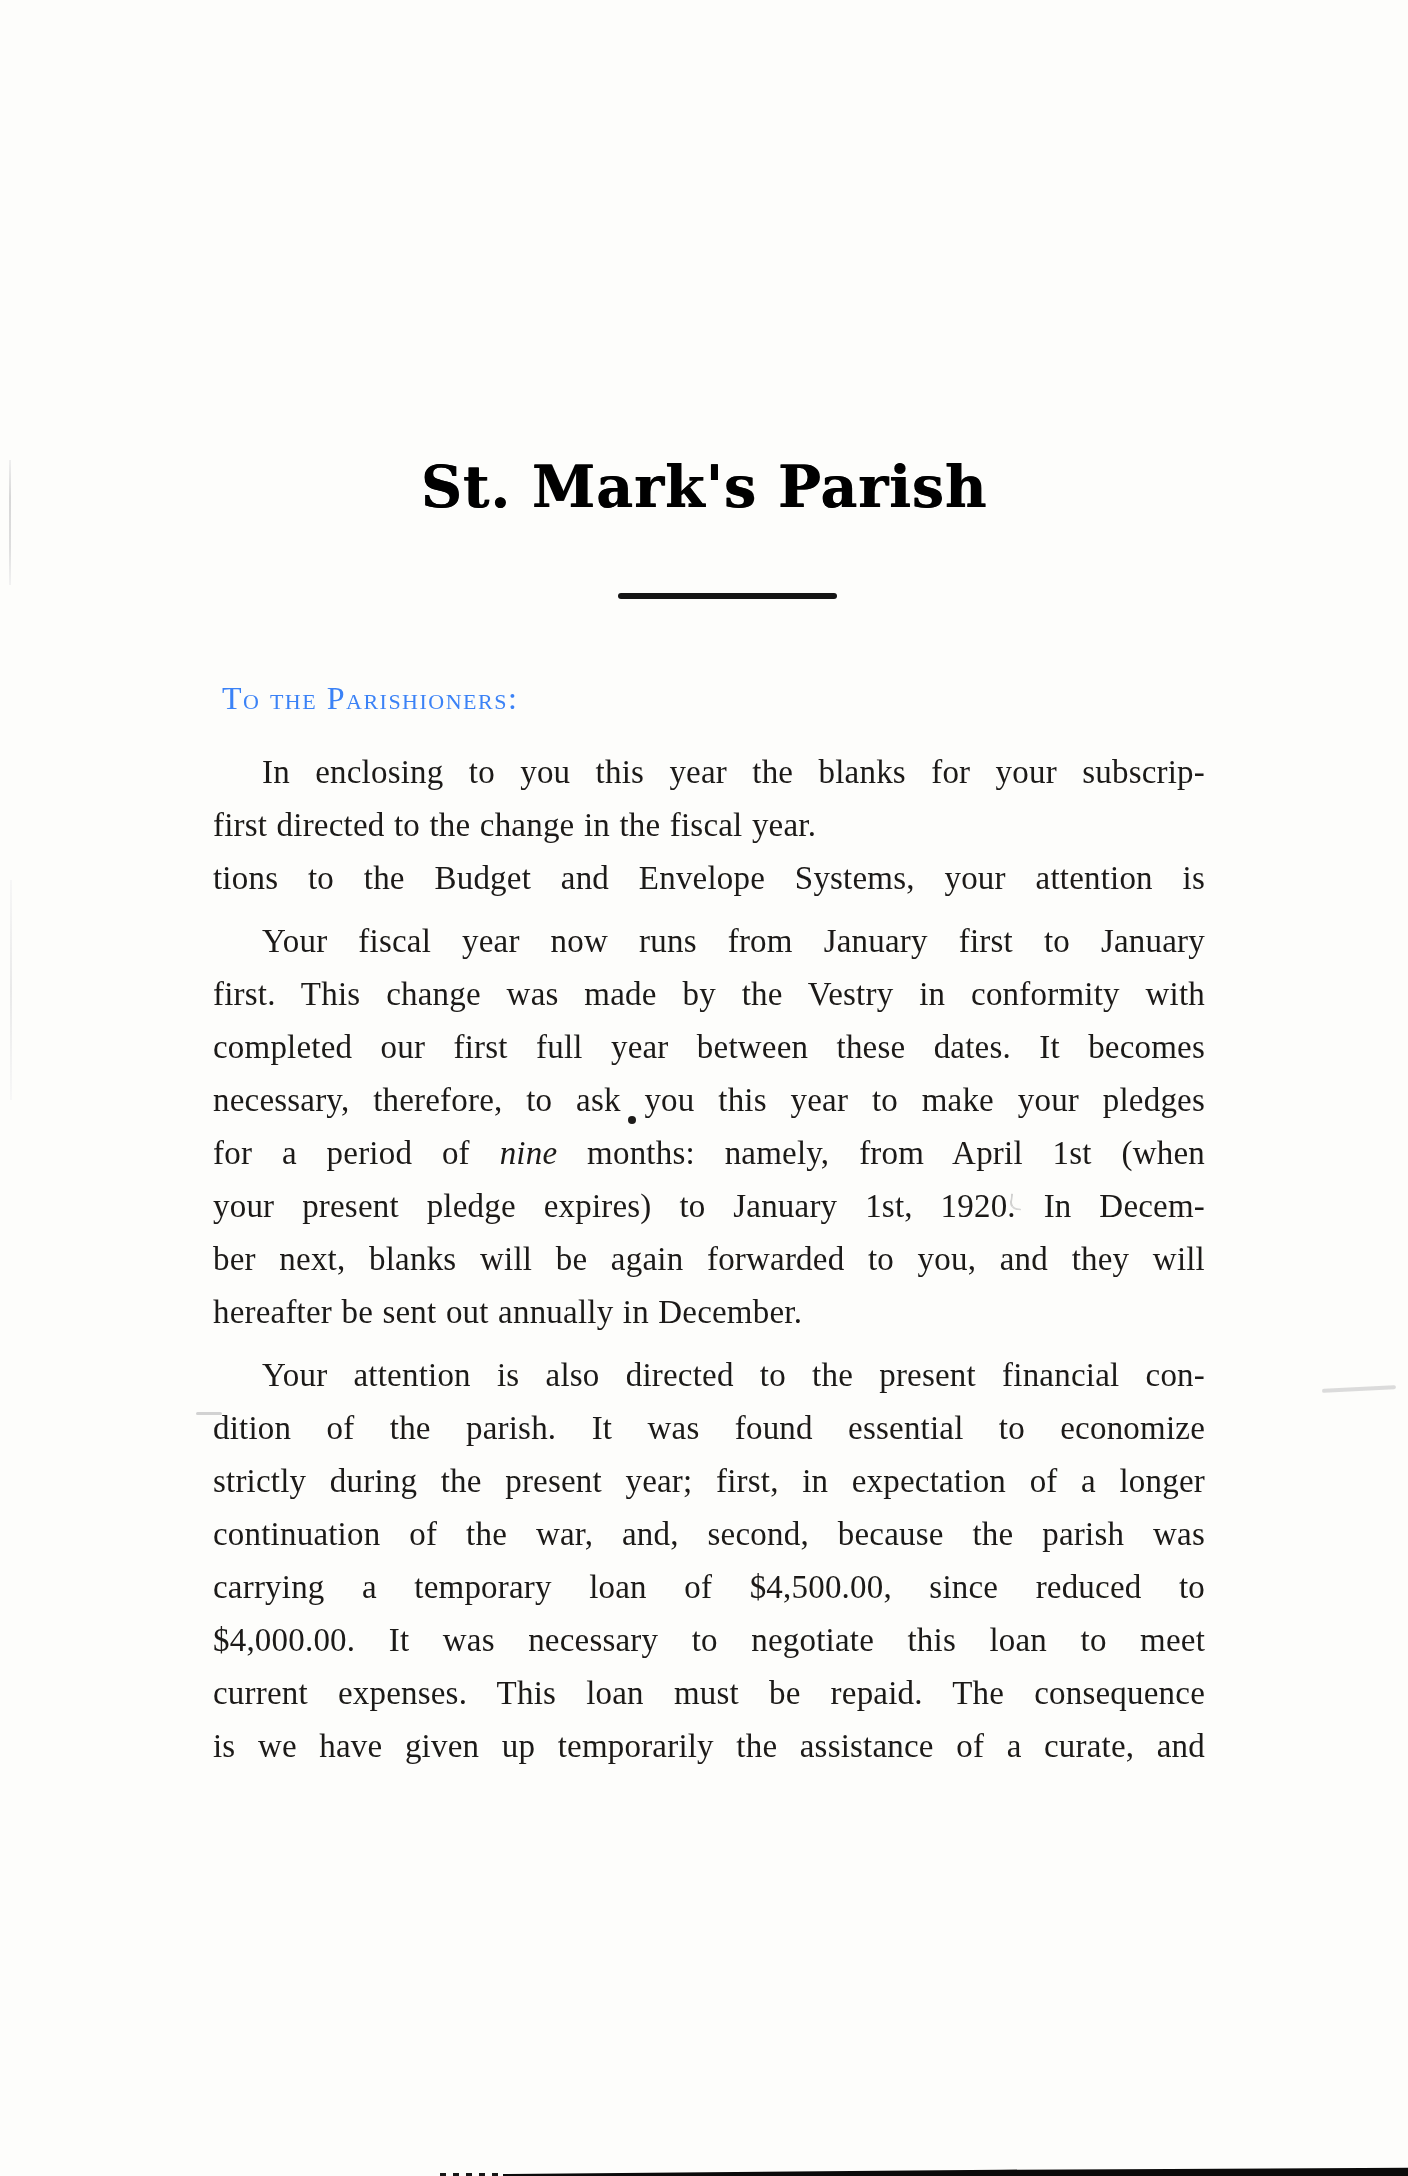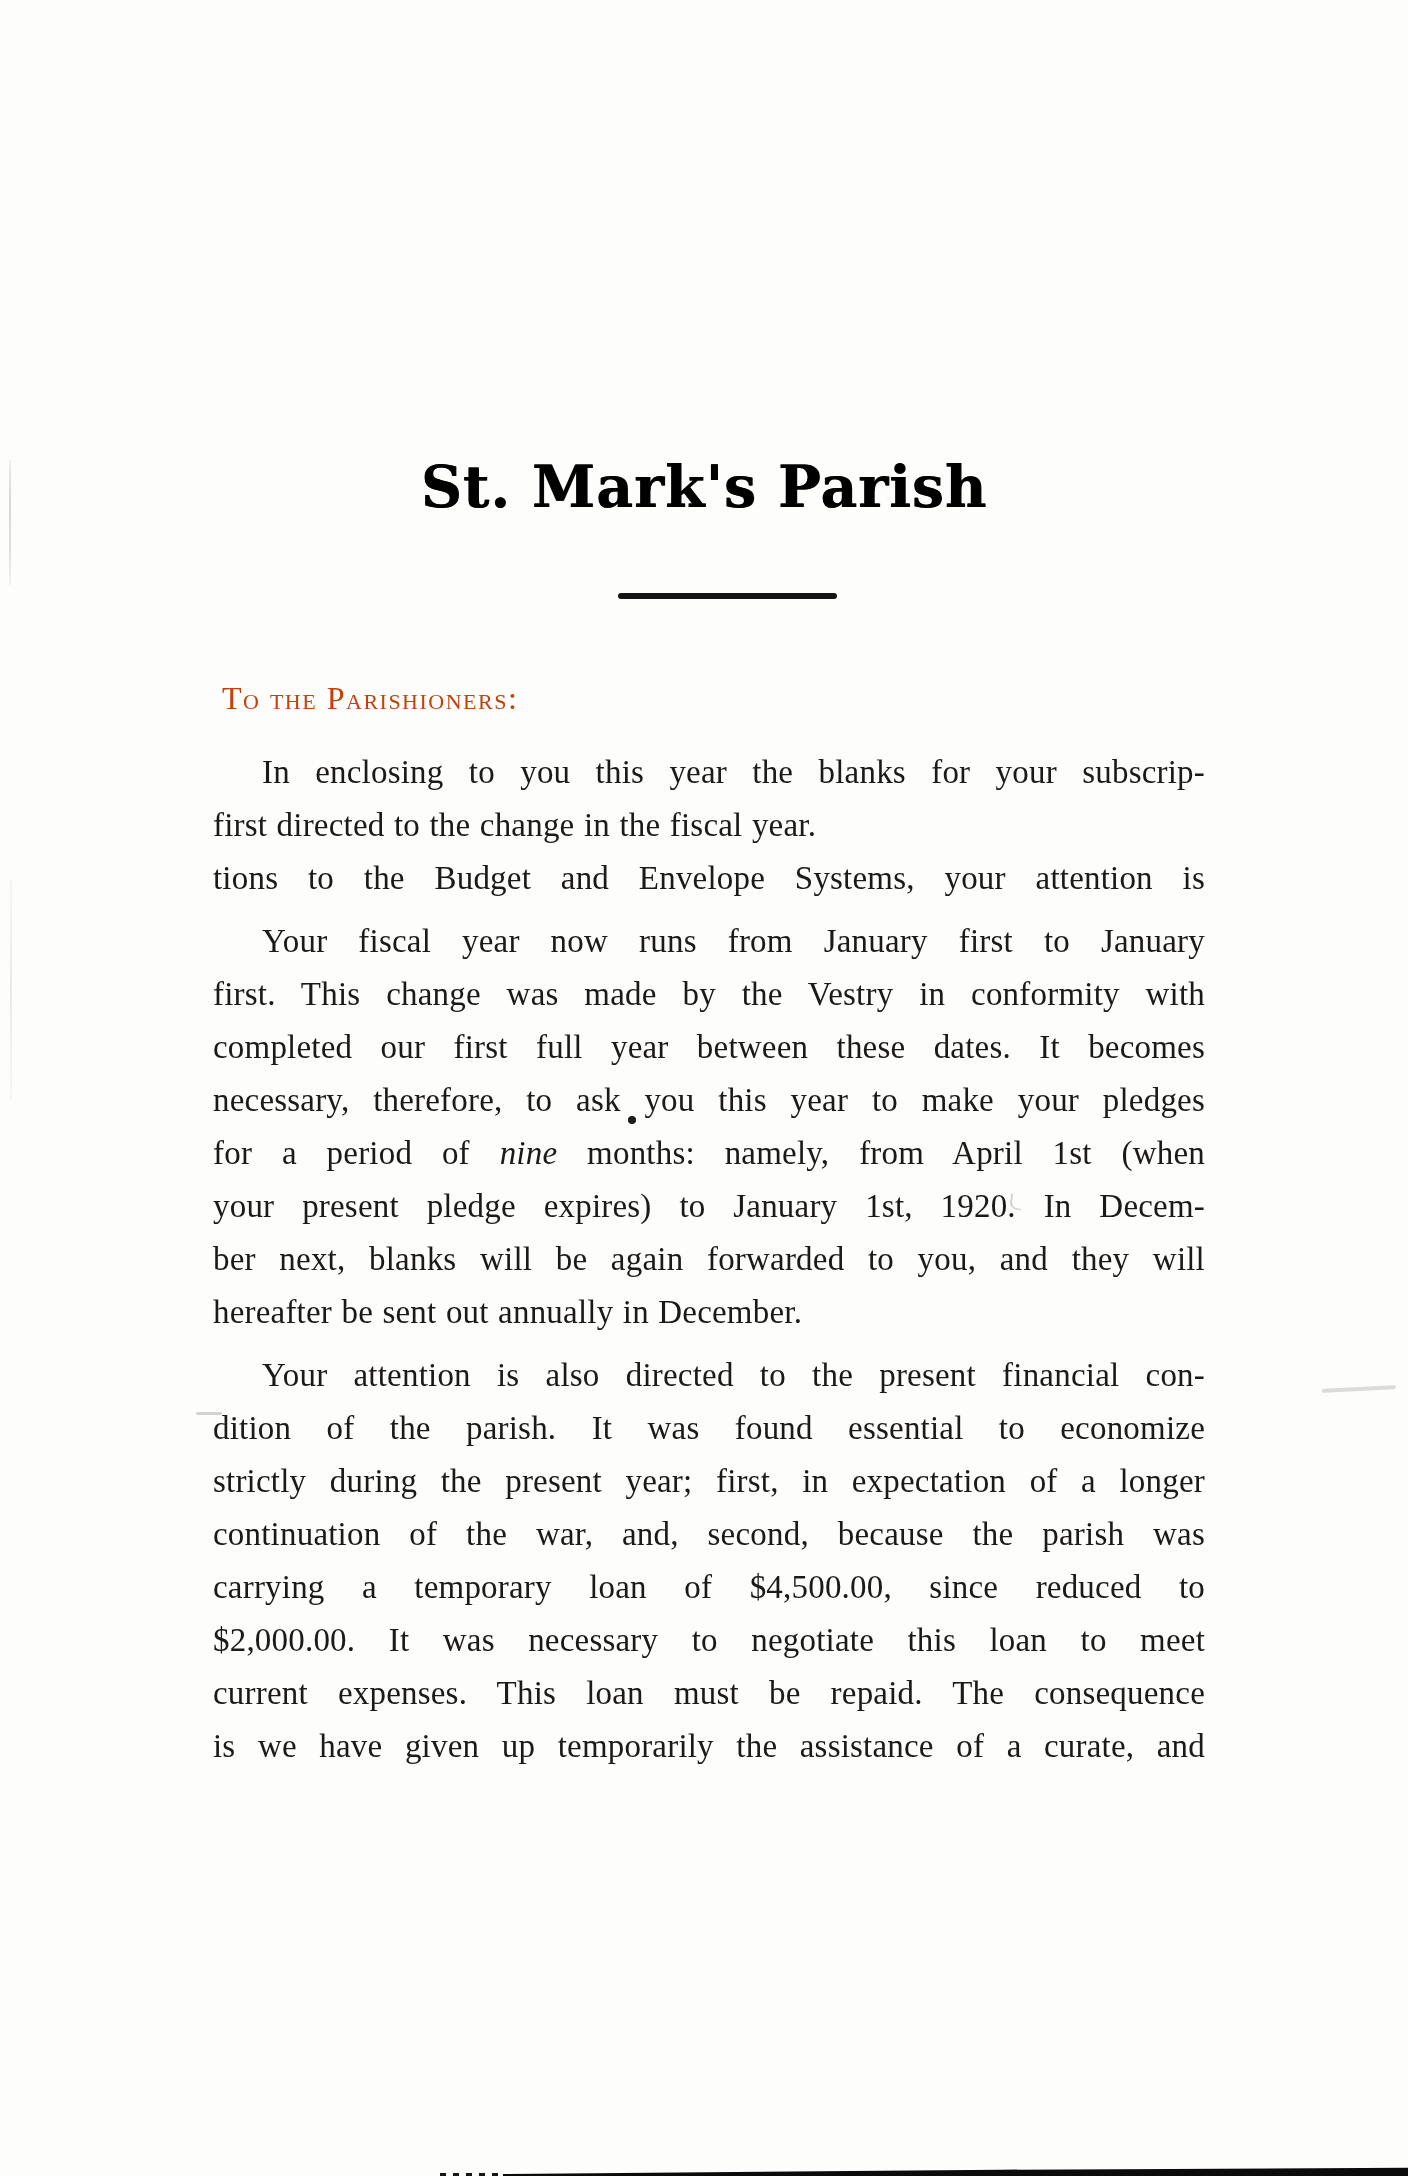--- a/index.html
+++ b/index.html
@@ -22,21 +22,21 @@
   }
   .rule{
     position:absolute;top:593px;left:618px;width:219px;height:6px;
     background:#141414;border-radius:3px;
   }
   .salutation{
     position:absolute;top:678px;left:222px;
     font-size:32px;line-height:40px;
     font-variant:small-caps;
     letter-spacing:1.5px;
-    color:#c2410c;
+    color:#3b82f6;
   }
   .body{
     position:absolute;top:746px;left:213px;width:992px;
     font-size:33px;
   }
   .paragraph{margin:0;}
   .paragraph + .paragraph{margin-top:10px;font-family:Liberation Serif, serif;}
   .line{
     height:53px;line-height:53px;
     text-align:justify;
@@ -113,21 +113,21 @@
         <div class="line"><span>your present pledge expires) to January 1st, 1920. In Decem-</span></div>
         <div class="line"><span>ber next, blanks will be again forwarded to you, and they will</span></div>
         <div class="line no-justify"><span>hereafter be sent out annually in December.</span></div>
       </div>
       <div class="paragraph">
         <div class="line indent"><span>Your attention is also directed to the present financial con-</span></div>
         <div class="line"><span>dition of the parish. It was found essential to economize</span></div>
         <div class="line"><span>strictly during the present year; first, in expectation of a longer</span></div>
         <div class="line"><span>continuation of the war, and, second, because the parish was</span></div>
         <div class="line"><span>carrying a temporary loan of $4,500.00, since reduced to</span></div>
-        <div class="line"><span>$2,000.00. It was necessary to negotiate this loan to meet</span></div>
+        <div class="line"><span>$4,000.00. It was necessary to negotiate this loan to meet</span></div>
         <div class="line"><span>current expenses. This loan must be repaid. The consequence</span></div>
         <div class="line"><span>is we have given up temporarily the assistance of a curate, and</span></div>
       </div>
     </div>
 
   <div class="dot-artifact"></div>
   <div class="dash-artifact"></div>
   <div class="curl-artifact"></div>
   <div class="smudge"></div>
 

